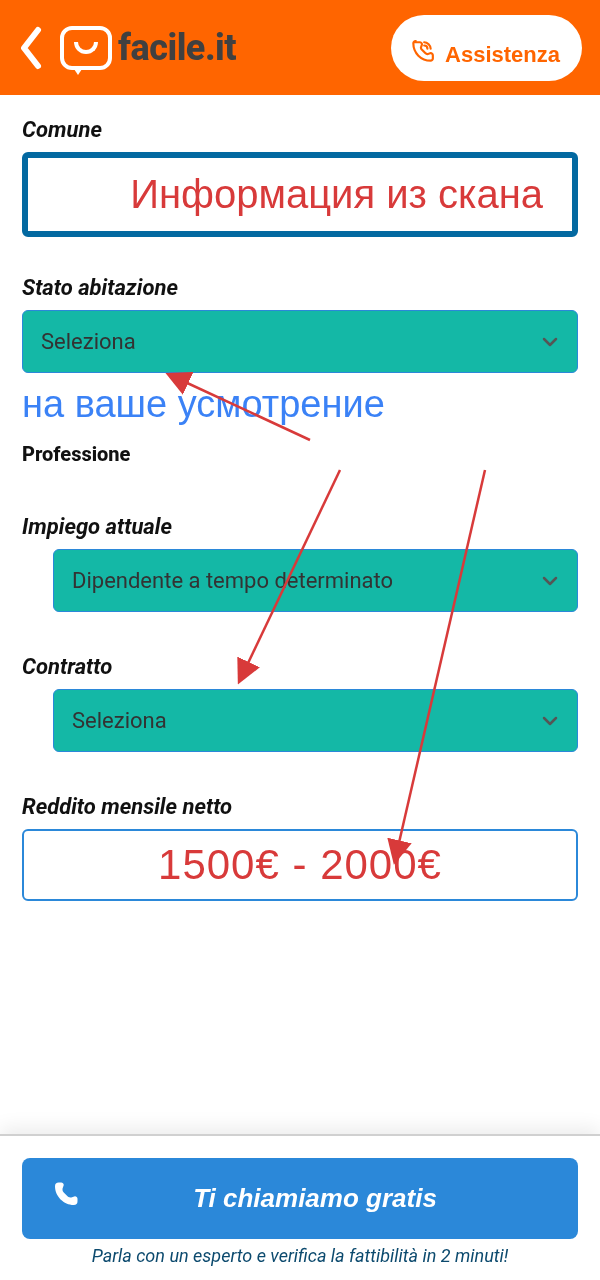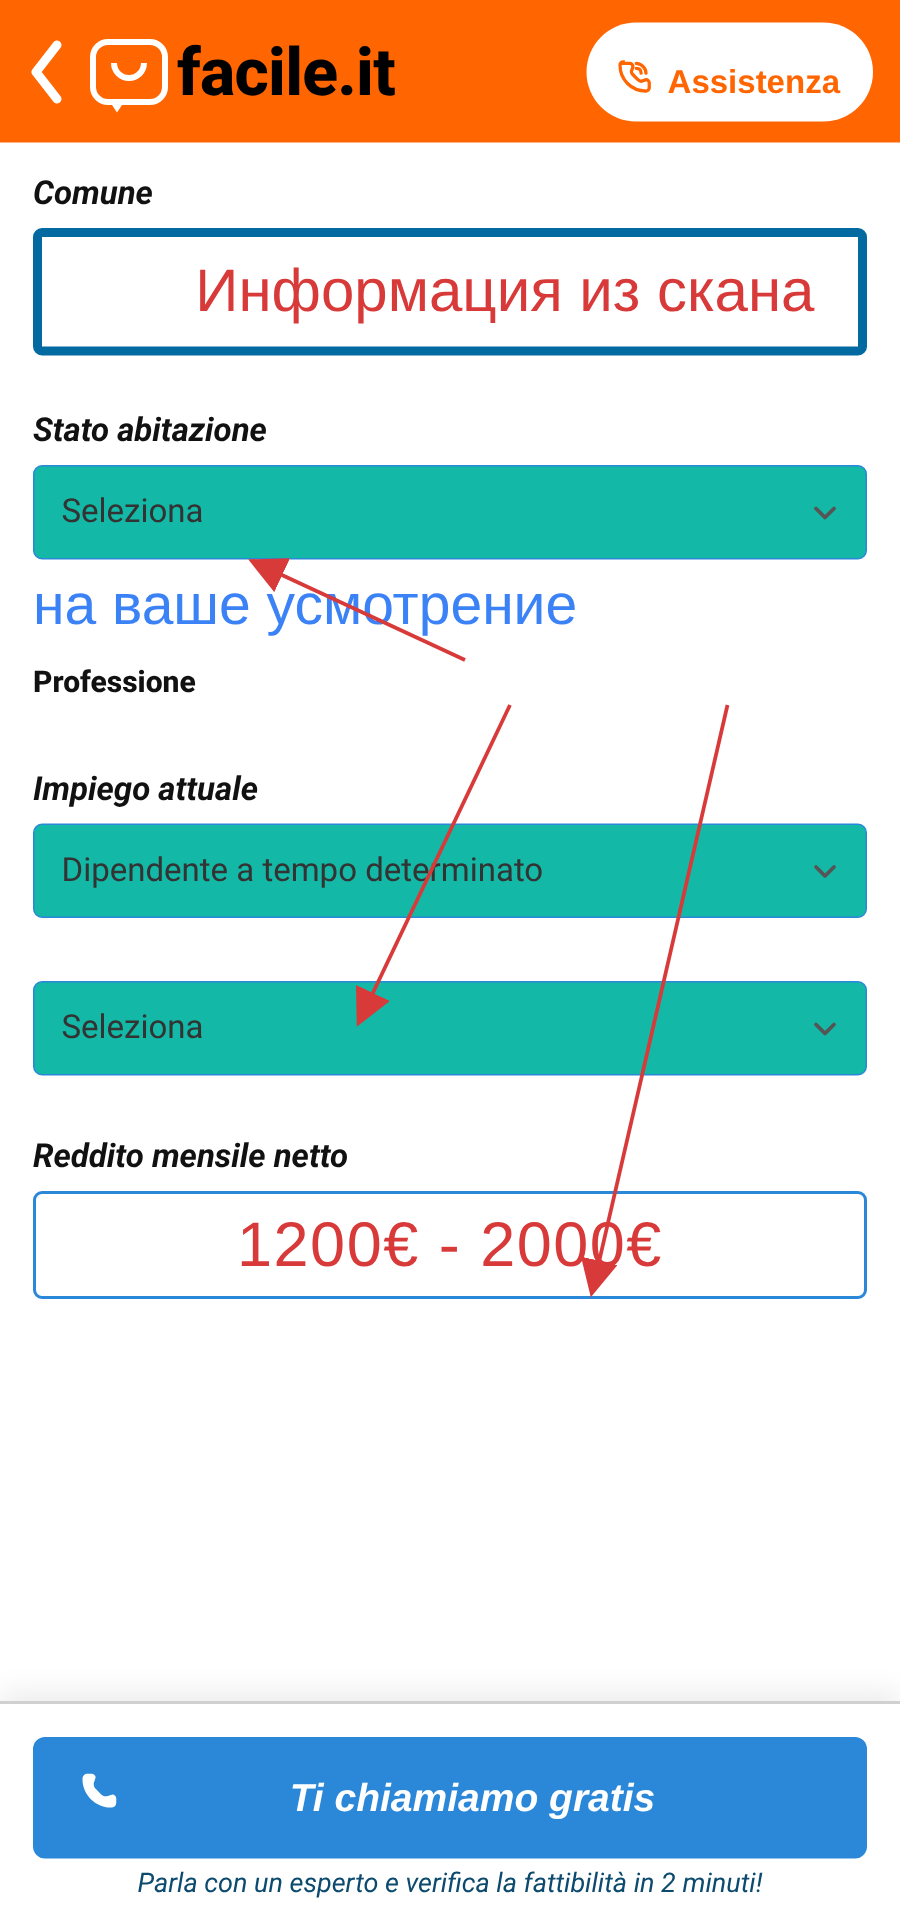--- a/index.html
+++ b/index.html
@@ -47,22 +47,22 @@
     border-top: 9px solid #fff;
   }
   .logo-smile {
     width: 24px;
     height: 12px;
     border: 4px solid #fff;
     border-top: none;
     border-radius: 0 0 24px 24px;
   }
   .logo-text {
-    color: #000000;
-    font-size: 44px;
+    color: #404040;
+    font-size: 36px;
     font-weight: 800;
     letter-spacing: -0.5px;
   }
   .assist-btn {
     background: #fff;
     border-radius: 999px;
     padding: 24px 22px 10px 18px;
     display: flex;
     align-items: center;
     gap: 10px;
@@ -115,21 +115,21 @@
     font-size: 38px;
     font-family: Arial, sans-serif;
     margin: 6px 0 16px 0;
   }
   .section-heading {
     font-size: 20px;
     font-weight: 800;
     color: #111;
     margin-bottom: 48px;
   }
-  .gap-after { margin-bottom: 42px; }
+  .gap-after { margin-bottom: 42px; margin-left: 31px; }
   .reddito-box {
     border: 2px solid #2b88d9;
     border-radius: 6px;
     padding: 10px 12px;
     text-align: center;
     color: #d83a3a;
     font-size: 42px;
     font-family: Arial, sans-serif;
     letter-spacing: 1px;
   }
@@ -221,32 +221,33 @@
   <div class="field-label">Impiego attuale</div>
   <div class="select-box gap-after">
     <span>Dipendente a tempo determinato</span>
     <span class="chev">
       <svg width="18" height="18" viewBox="0 0 18 18">
           <path d="M3 6l6 6 6-6" stroke="#555" stroke-width="2.5" fill="none" stroke-linecap="round" stroke-linejoin="round"></path>
         </svg>
     </span>
   </div>
 
+  <div class="field-label">Contratto</div>
   <div class="select-box gap-after">
     <span>Seleziona</span>
     <span class="chev">
       <svg width="18" height="18" viewBox="0 0 18 18">
           <path d="M3 6l6 6 6-6" stroke="#555" stroke-width="2.5" fill="none" stroke-linecap="round" stroke-linejoin="round"></path>
         </svg>
     </span>
   </div>
 
   <div class="field-label">Reddito mensile netto</div>
   <div class="reddito-box">
-    <span>1200€ - 2000€</span>
+    <span>1500€ - 2000€</span>
   </div>
 
 </div>
 
 <svg class="arrows" width="600" height="1100">
   <defs>
     <marker id="ah" markerWidth="10" markerHeight="10" refX="8" refY="5" orient="auto">
       <path d="M0,0 L10,5 L0,10 z" fill="#d83a3a"></path>
     </marker>
   </defs>

